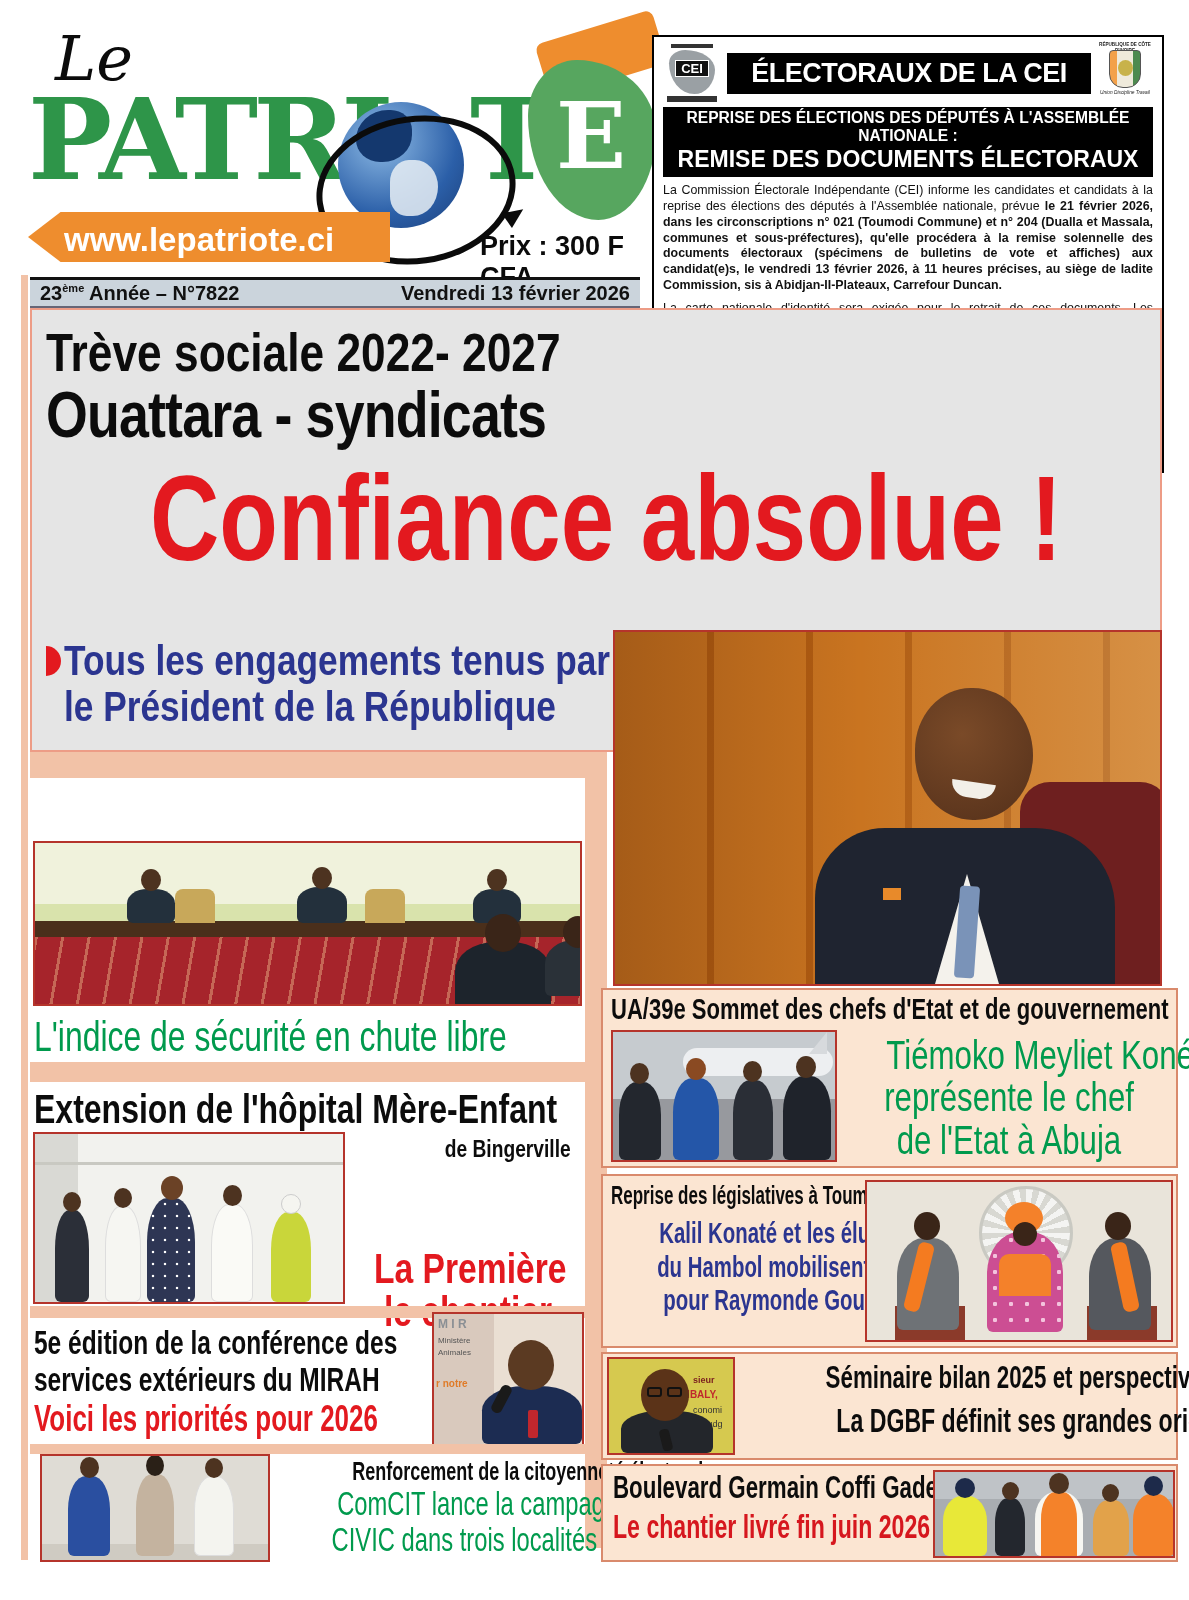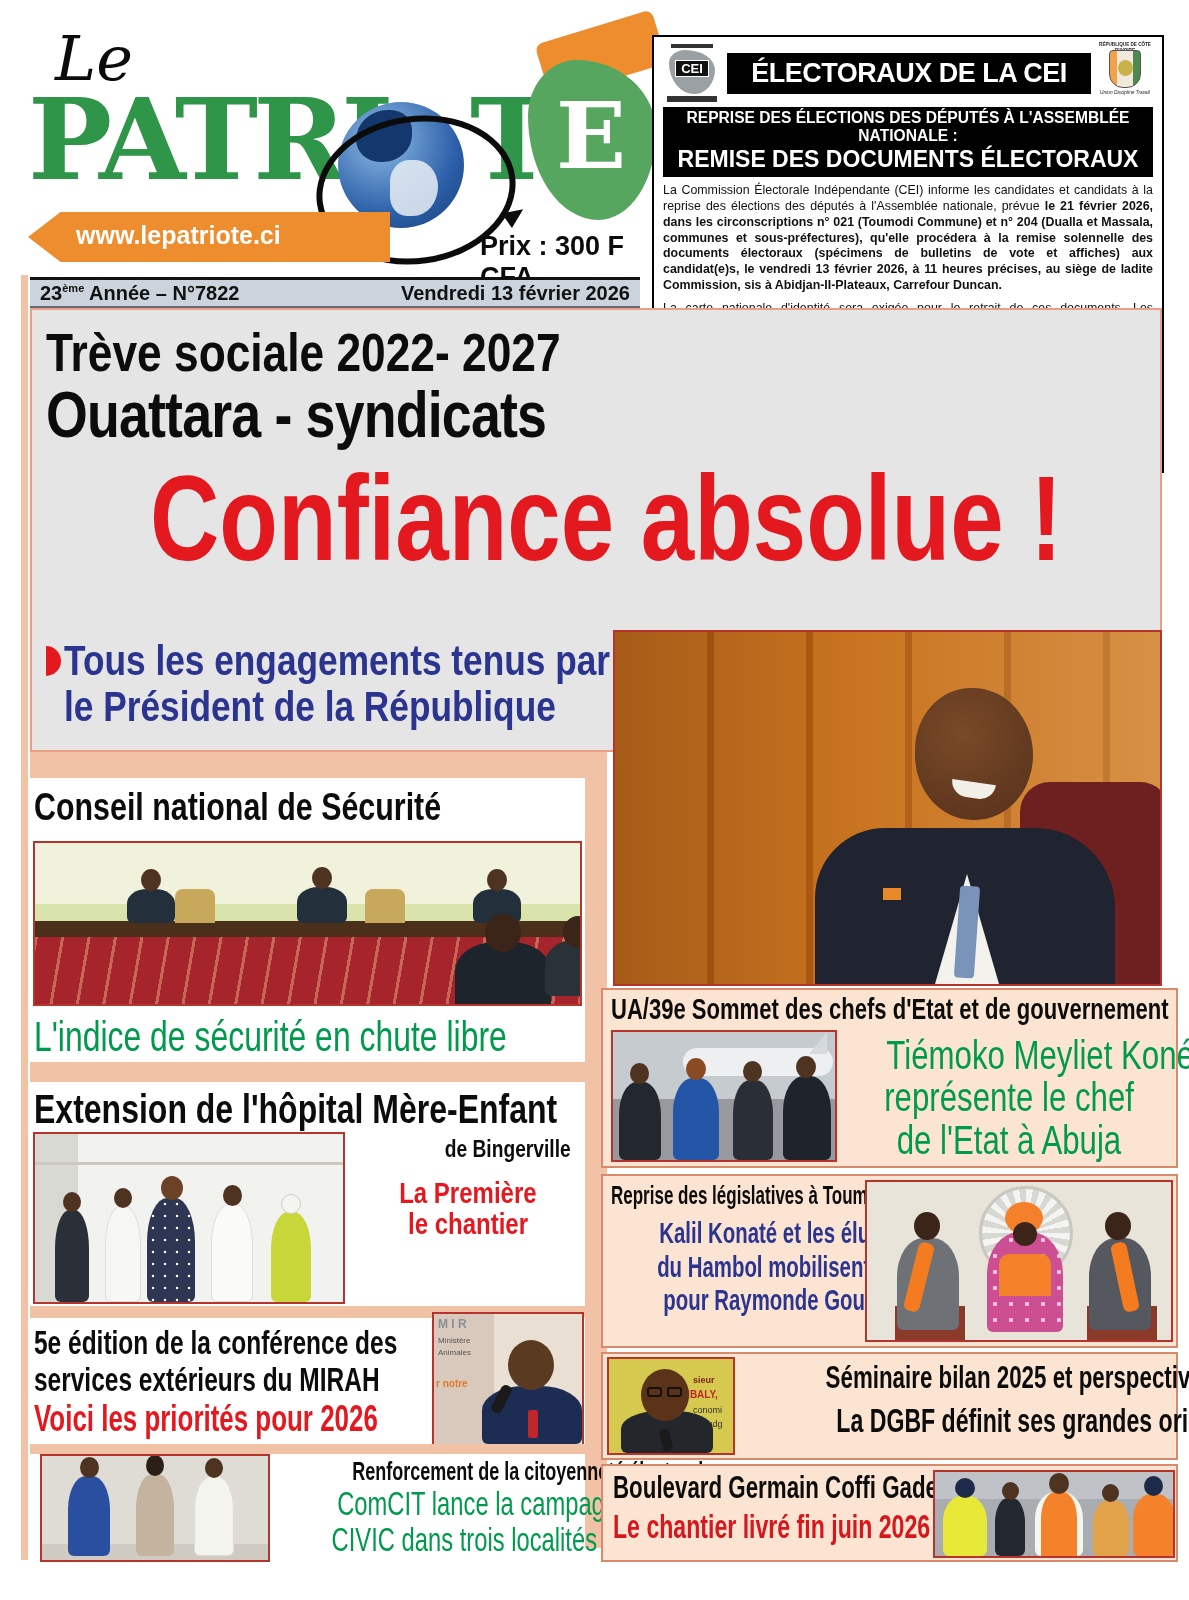--- a/index.html
+++ b/index.html
@@ -44,21 +44,21 @@
       <div class="a" style="left:18px;top:8px;width:56px;height:52px;background:#14386E;border-radius:60% 40% 55% 45%"></div>
       <div class="a" style="left:52px;top:58px;width:48px;height:56px;background:#E8EEF5;border-radius:45% 55% 60% 40%;opacity:.85"></div>
     </div>
     <div class="a" style="left:470px;top:84px;font-family:'DejaVu Serif',serif;font-weight:700;font-size:112px;line-height:1;color:#2E9549">T</div>
     <div class="a" style="left:528px;top:60px;width:128px;height:160px;background:#57A65F;border-radius:38% 62% 45% 55%/35% 45% 55% 65%">
       <div class="a ctr" style="left:28px;top:26px;width:70px;font-family:'DejaVu Serif',serif;font-weight:700;font-size:92px;line-height:1.1;color:#fff">E</div>
     </div>
     <div class="a" style="left:316px;top:116px;width:200px;height:148px;border:6px solid #0b0b0b;border-radius:50%;transform:rotate(-8deg)"></div>
     <div class="a" style="left:505px;top:206px;width:0;height:0;border-left:20px solid #0b0b0b;border-top:9px solid transparent;border-bottom:9px solid transparent;transform:rotate(-35deg)"></div>
     <div class="a" style="left:28px;top:212px;width:362px;height:50px;background:#EE8D2E;clip-path:polygon(0 50%,9% 0,100% 0,100% 100%,9% 100%)">
-      <div class="a" style="left:48px;top:9px;font-weight:700;font-size:25px;color:#fff">www.lepatriote.ci</div>
+      <div class="a" style="left:36px;top:9px;font-weight:700;font-size:33px;color:#fff">www.lepatriote.ci</div>
     </div>
     <div class="a" style="left:480px;top:231px;font-weight:700;font-size:27px;color:#0b0b0b">Prix : 300 F CFA</div>
   </div>
 
   <div class="a" style="left:30px;top:277px;width:610px;height:31px;background:#CBD4DC;border-top:3px solid #111;border-bottom:2px solid #667;display:flex;justify-content:space-between;align-items:center;padding:0 10px;font-weight:700;font-size:20px">
     <div><span>23</span><sup>ème</sup><span> Année – N°7822</span></div>
     <div>Vendredi 13 février 2026</div>
   </div>
 
   <div class="comm">
@@ -118,21 +118,20 @@
     <div class="a" style="left:320px;bottom:0;width:64px;height:110px;background:#F4F2EC;clip-path:polygon(50% 0,100% 100%,0 100%)"></div>
     <div class="a" style="left:342px;bottom:6px;width:20px;height:92px;background:#7A93B8;transform:rotate(4deg);border-radius:4px"></div>
     <div class="a" style="left:268px;bottom:84px;width:18px;height:12px;background:#E88A2A"></div>
     <div class="hd" style="left:300px;top:56px;width:118px;height:132px;background:radial-gradient(circle at 40% 35%,#7A4A28,#54301A);border-radius:48% 52% 50% 50%"></div>
     <div class="a" style="left:336px;top:150px;width:44px;height:16px;background:#F2EFE8;border-radius:0 0 22px 22px;transform:rotate(8deg)"></div>
   </div>
 
   <div class="bar" style="left:30px;top:752px;width:555px;height:26px"></div>
   <div class="bar" style="left:585px;top:752px;width:22px;height:796px"></div>
 
-  <div class="a kick" style="left:34px;top:788px;font-size:38px"><span class="cx ol" style="--sx:.8">Conseil national de Sécurité</span></div>
   <div class="photo" style="left:33px;top:841px;width:549px;height:165px;background:linear-gradient(180deg,#F0F2DC 0 38%,#D9E3AC 38% 58%,#A6242B 58%)">
     <div class="a" style="left:0;right:0;bottom:0;height:42%;background:repeating-linear-gradient(100deg,rgba(245,205,150,.4) 0 3px,rgba(0,0,0,0) 3px 26px)"></div>
     <div class="a" style="left:0;right:0;top:78px;height:16px;background:#4A2F1B"></div>
     <div class="a" style="left:140px;top:46px;width:40px;height:34px;background:#C8A85A;border-radius:8px 8px 0 0"></div>
     <div class="a" style="left:330px;top:46px;width:40px;height:34px;background:#C8A85A;border-radius:8px 8px 0 0"></div>
     <div class="fg" style="left:92px;top:46px;width:48px;height:34px;background:#23303C"></div>
     <div class="hd" style="left:106px;top:26px;width:20px;height:22px"></div>
     <div class="fg" style="left:262px;top:44px;width:50px;height:36px;background:#23303C"></div>
     <div class="hd" style="left:277px;top:24px;width:20px;height:22px"></div>
     <div class="fg" style="left:438px;top:46px;width:48px;height:34px;background:#23303C"></div>
@@ -153,21 +152,21 @@
     <div class="fg" style="left:70px;bottom:0;width:36px;height:96px;background:#F6F6F2;border:1px solid #ddd"></div>
     <div class="hd" style="left:79px;bottom:94px;width:18px;height:20px"></div>
     <div class="fg" style="left:112px;bottom:0;width:48px;height:104px;background:#2E3654;background-image:radial-gradient(#fff 1.4px,rgba(0,0,0,0) 1.6px);background-size:12px 12px"></div>
     <div class="hd" style="left:126px;bottom:102px;width:22px;height:24px;background:#6B4226"></div>
     <div class="fg" style="left:176px;bottom:0;width:42px;height:98px;background:#FAFAF6;border:1px solid #ddd"></div>
     <div class="hd" style="left:188px;bottom:96px;width:19px;height:21px"></div>
     <div class="fg" style="left:236px;bottom:0;width:40px;height:90px;background:#C9D63A"></div>
     <div class="hd" style="left:246px;bottom:88px;width:20px;height:20px;background:#F5F5F0;border:1px solid #ccc"></div>
   </div>
   <div class="a kick" style="left:350px;top:1136px;width:236px;text-align:right;font-size:24px"><span class="cx" style="--sx:.8">de Bingerville</span></div>
-  <div class="a red ctr" style="left:350px;top:1178px;width:236px;font-size:30px;line-height:1.02">
+  <div class="a red ctr" style="left:350px;top:1248px;width:236px;font-size:42px;line-height:1.02">
     <div><span class="cx" style="--sx:.8">La Première</span></div>
     <div><span class="cx" style="--sx:.8">le chantier</span></div>
   </div>
   <div class="bar" style="left:30px;top:1306px;width:577px;height:12px"></div>
 
   <div class="a kick" style="left:34px;top:1324px;font-size:34px;line-height:1.1">
     <div><span class="cx ol" style="--sx:.72">5e édition de la conférence des</span></div>
     <div><span class="cx ol" style="--sx:.72">services extérieurs du MIRAH</span></div>
   </div>
   <div class="a red" style="left:34px;top:1400px;font-size:36px"><span class="cx ol" style="--sx:.72">Voici les priorités pour 2026</span></div>

